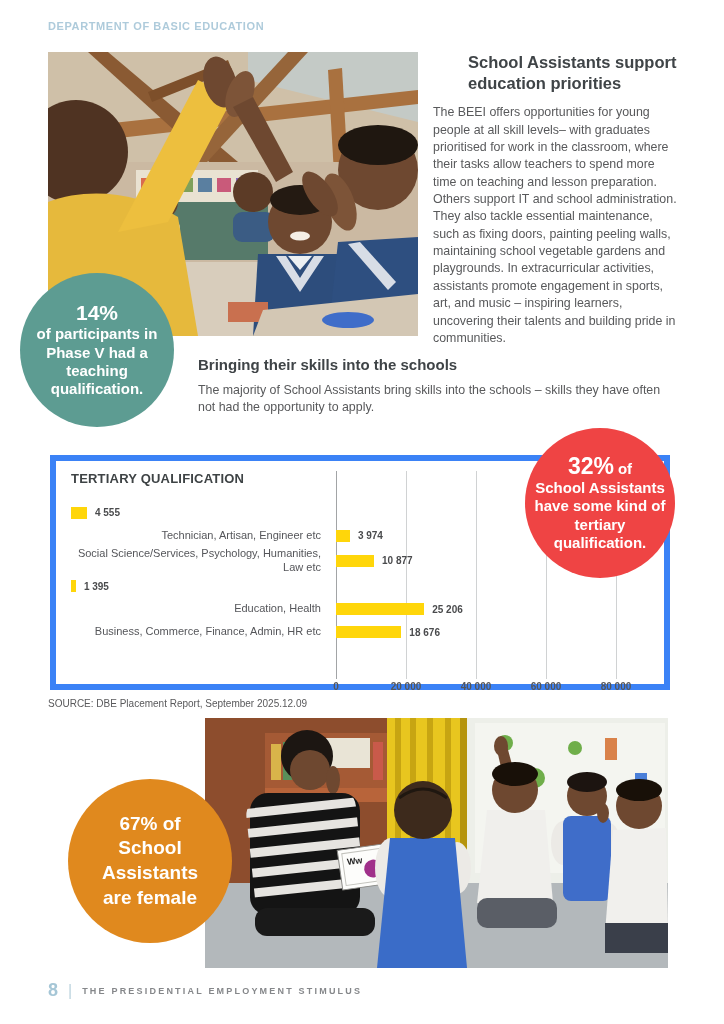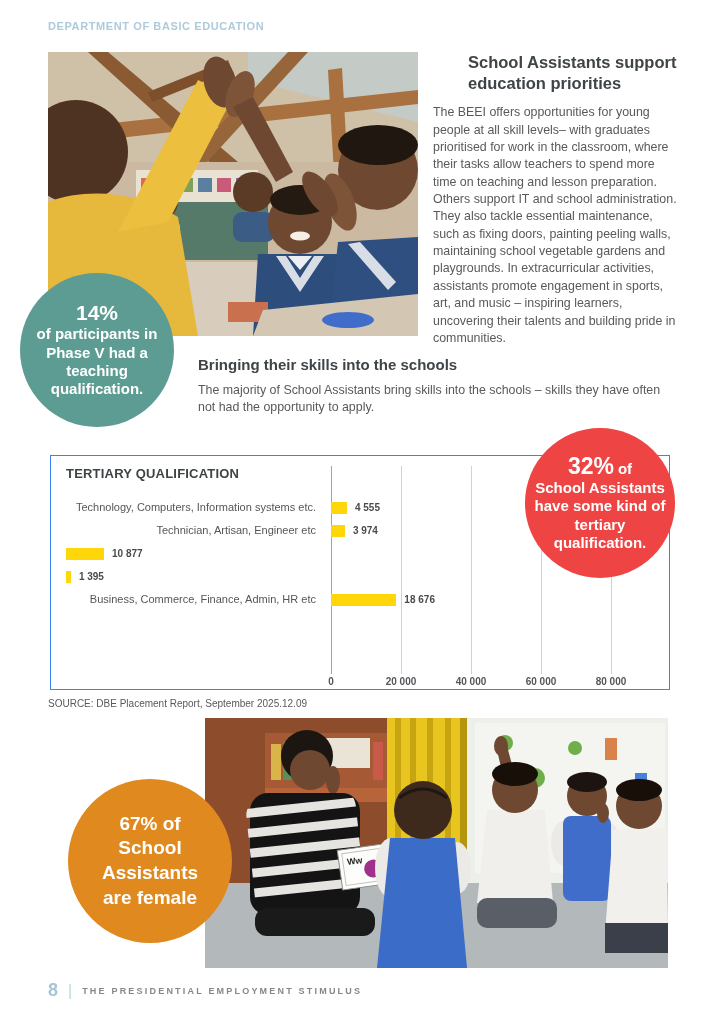--- a/index.html
+++ b/index.html
@@ -33,21 +33,21 @@
   .badge-text   { font-size:15px; line-height:1.22; width:134px; }
   .badge-blue .badge-text { width:142px; }
   .badge-orange .badge-text { font-size:19px; line-height:1.3; width:128px; }
 
   
   .skills-h { position:absolute; left:198px; top:356px; font-size:15px; font-weight:bold; color:#3f4447; }
   .skills-p { position:absolute; left:198px; top:382px; width:482px; }
 
   
   .chart-box { position:absolute; left:50px; top:455px; width:620px; height:235px;
-               border:1px solid #3b82f6; background:#fff; }
+               border:6px solid #3b82f6; background:#fff; }
   .chart-title { position:absolute; left:15px; top:10px; font-size:13px; font-weight:bold;
                  color:#3e4345; letter-spacing:.2px; }
   .chart-grid { position:absolute; left:280px; top:10px; width:336px; height:208px;
                 border-left:1px solid #a2a4a6;
                 background-image:repeating-linear-gradient(to right, transparent 0 69px, #d0d2d3 69px 70px); }
   .chart-rows { position:absolute; left:15px; top:40px; width:596px; }
   .chart-row { display:flex; align-items:center; min-height:23px; }
   .chart-cat { width:250px; margin-right:15px; text-align:right; font-size:11px;
                color:#55565a; line-height:1.25; }
   .chart-barwrap { flex:1; display:flex; align-items:center; }
@@ -148,43 +148,50 @@
   </div>
 
   <div class="skills-h">Bringing their skills into the schools</div>
   <p class="skills-p body-text">The majority of School Assistants bring skills into the schools – skills they have often not had the opportunity to apply.</p>
 
   <div class="chart-box">
     <div class="chart-title">TERTIARY QUALIFICATION</div>
     <div class="chart-grid"></div>
     <div class="chart-rows">
         <div class="chart-row">
-          <div class="chart-cat">Technology, Computers, Information systems etc.</div>
           <div class="chart-barwrap">
             <div class="chart-bar" style="width: 15.9425px; background: rgb(255, 214, 10);"></div>
             <span class="chart-val">4 555</span>
           </div>
         </div>
         <div class="chart-row">
           <div class="chart-cat">Technician, Artisan, Engineer etc</div>
           <div class="chart-barwrap">
             <div class="chart-bar" style="width: 13.909px; background: rgb(255, 214, 10);"></div>
             <span class="chart-val">3 974</span>
           </div>
         </div>
         <div class="chart-row">
+          <div class="chart-cat">Social Science/Services, Psychology, Humanities, Law etc</div>
           <div class="chart-barwrap">
             <div class="chart-bar" style="width: 38.0695px; background: rgb(255, 214, 10);"></div>
             <span class="chart-val">10 877</span>
           </div>
         </div>
         <div class="chart-row">
           <div class="chart-barwrap">
             <div class="chart-bar" style="width: 4.8825px; background: rgb(255, 214, 10);"></div>
             <span class="chart-val">1 395</span>
+          </div>
+        </div>
+        <div class="chart-row">
+          <div class="chart-cat">Education, Health</div>
+          <div class="chart-barwrap">
+            <div class="chart-bar" style="width: 88.221px; background: rgb(255, 214, 10);"></div>
+            <span class="chart-val">25 206</span>
           </div>
         </div>
         <div class="chart-row">
           <div class="chart-cat">Business, Commerce, Finance, Admin, HR etc</div>
           <div class="chart-barwrap">
             <div class="chart-bar" style="width: 65.366px; background: rgb(255, 214, 10);"></div>
             <span class="chart-val">18 676</span>
           </div>
         </div>
       </div>

